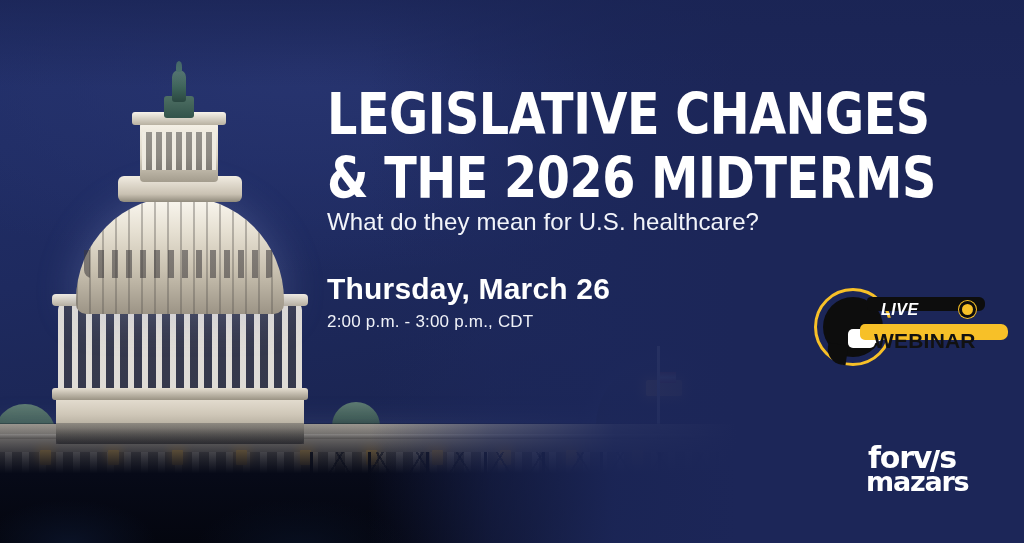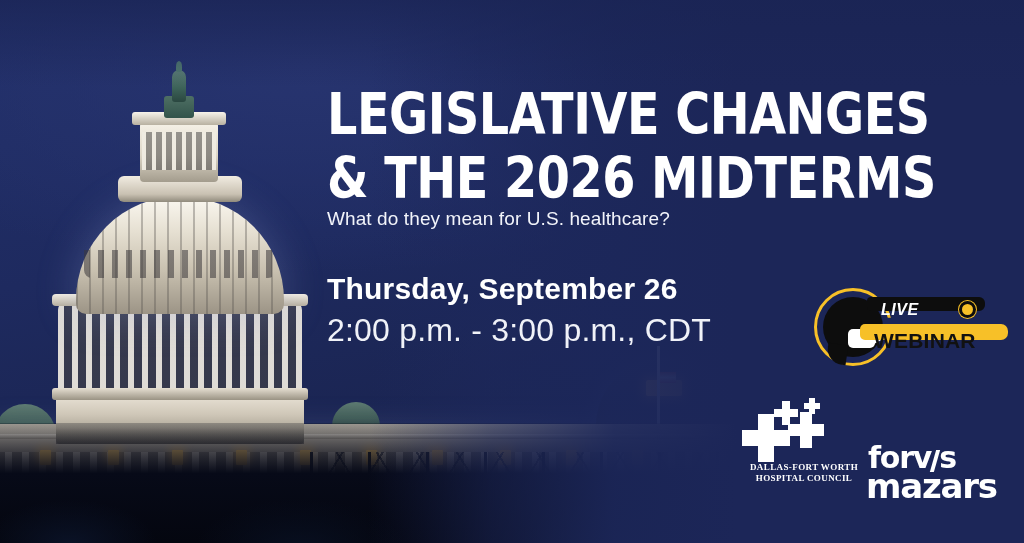--- a/index.html
+++ b/index.html
@@ -244,38 +244,38 @@
     letter-spacing:-0.5px;
     transform:scaleX(.93);
     transform-origin:left top;
     white-space:nowrap;
   }
   .headline span{ display:block; }
 
   .subtitle{
     position:absolute; top:208px; left:0;
     color:#f2f4fa;
-    font-size:19px;
+    font-size:24px;
     font-weight:400;
     letter-spacing:.1px;
     white-space:nowrap;
   }
 
   .date{
     position:absolute; top:272px; left:0;
     color:#fff;
     font-size:30px;
     font-weight:bold;
     letter-spacing:.2px;
     white-space:nowrap;
   }
   .time{
     position:absolute; top:312px; left:0;
     color:#f0f2f8;
-    font-size:32px;
+    font-size:17px;
     font-weight:400;
     letter-spacing:.2px;
     white-space:nowrap;
   }
 
   
   .badge{ position:absolute; left:812px; top:286px; width:196px; height:84px; }
 
   .badge-ring{
     position:absolute; left:2px; top:2px; width:78px; height:78px;
@@ -343,21 +343,21 @@
   }
 
   
   .forvis{ position:absolute; left:868px; top:424px; width:140px; height:66px;margin-top:16px; }
   .forvis-l1, .forvis-l2{
     position:absolute; left:0; color:#fff;
     font-family:"DejaVu Sans","Liberation Sans", sans-serif;
     font-weight:bold; letter-spacing:-1.2px;
   }
   .forvis-l1{ top:0px; font-size:30px; }
-  .forvis-l2{ top:26px; font-size:34px; left:-2px; }
+  .forvis-l2{ top:26px; font-size:27px; left:-2px; }
   .slash{
     display:inline-block; transform:skewX(-16deg);
     width:4px; height:22px; background:#fff;
     margin:0 2px -2px 2px; vertical-align:-2px;
   }
 </style>
 </head>
 <body>
 
 <div class="banner">
@@ -427,58 +427,39 @@
 
   <div class="content">
 
     <div class="headline">
       <span>LEGISLATIVE CHANGES</span>
       <span>&amp; THE 2026 MIDTERMS</span>
     </div>
 
     <div class="subtitle">What do they mean for U.S. healthcare?</div>
 
-    <div class="date">Thursday, September 26</div>
+    <div class="date">Thursday, March 26</div>
     <div class="time">2:00 p.m. - 3:00 p.m., CDT</div>
   </div>
 
   <div class="badge">
     <div class="badge-ring"></div>
     <div class="badge-bubble">
       <div class="cam"></div>
     </div>
 
     <div class="live-bar">
       <span class="live-text">LIVE</span>
       <span class="live-dot"></span>
     </div>
 
     <div class="webinar-bar">
       <span class="webinar-text">WEBINAR</span>
     </div>
   </div>
 
-  <div class="dfw">
-
-    <div class="cross" style="left:12px; top:30px; width:48px; height:16px;"></div>
-    <div class="cross" style="left:28px; top:14px; width:16px; height:48px;"></div>
-
-    <div class="cross" style="left:58px; top:24px; width:36px; height:12px;"></div>
-    <div class="cross" style="left:70px; top:12px; width:12px; height:36px;"></div>
-
-    <div class="cross" style="left:44px; top:9px;  width:24px; height:8px;"></div>
-    <div class="cross" style="left:52px; top:1px;  width:8px;  height:24px;"></div>
-
-    <div class="cross" style="left:74px; top:3px;  width:16px; height:6px;"></div>
-    <div class="cross" style="left:79px; top:-2px; width:6px;  height:16px;"></div>
-
-    <div class="dfw-text">
-      <div>DALLAS-FORT WORTH</div>
-      <div>HOSPITAL COUNCIL</div>
-    </div>
-  </div>
 
   <div class="forvis">
     <div class="forvis-l1"><span>forv</span><span class="slash"></span><span>s</span></div>
     <div class="forvis-l2">mazars</div>
   </div>
 
 </div>
 
 </body></html>

